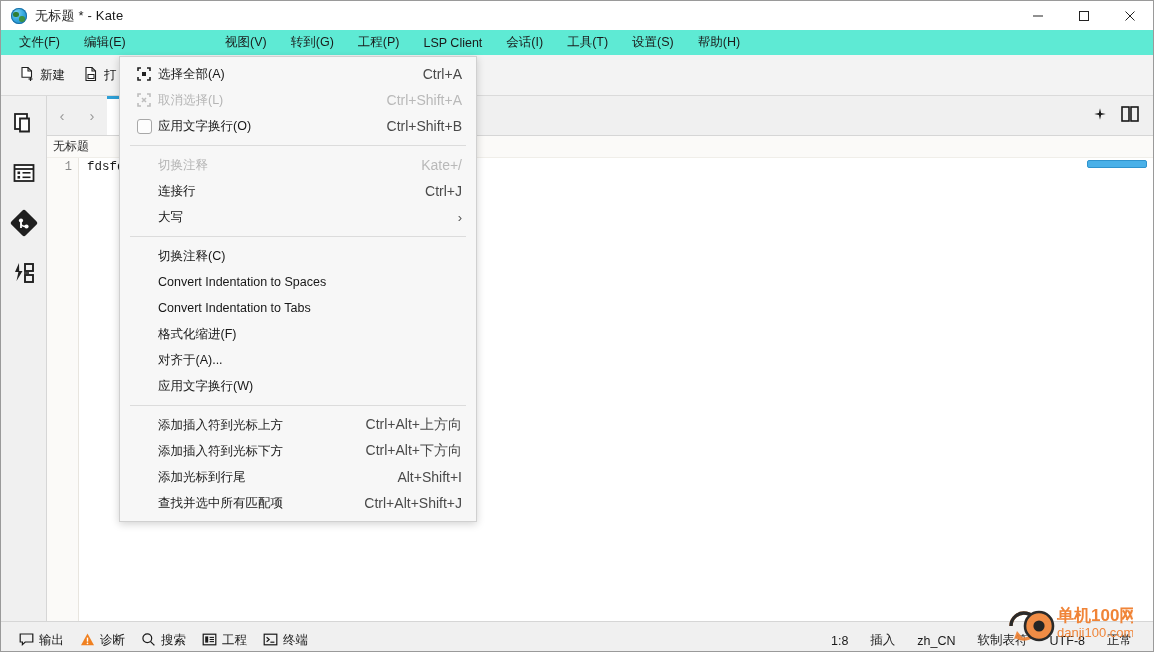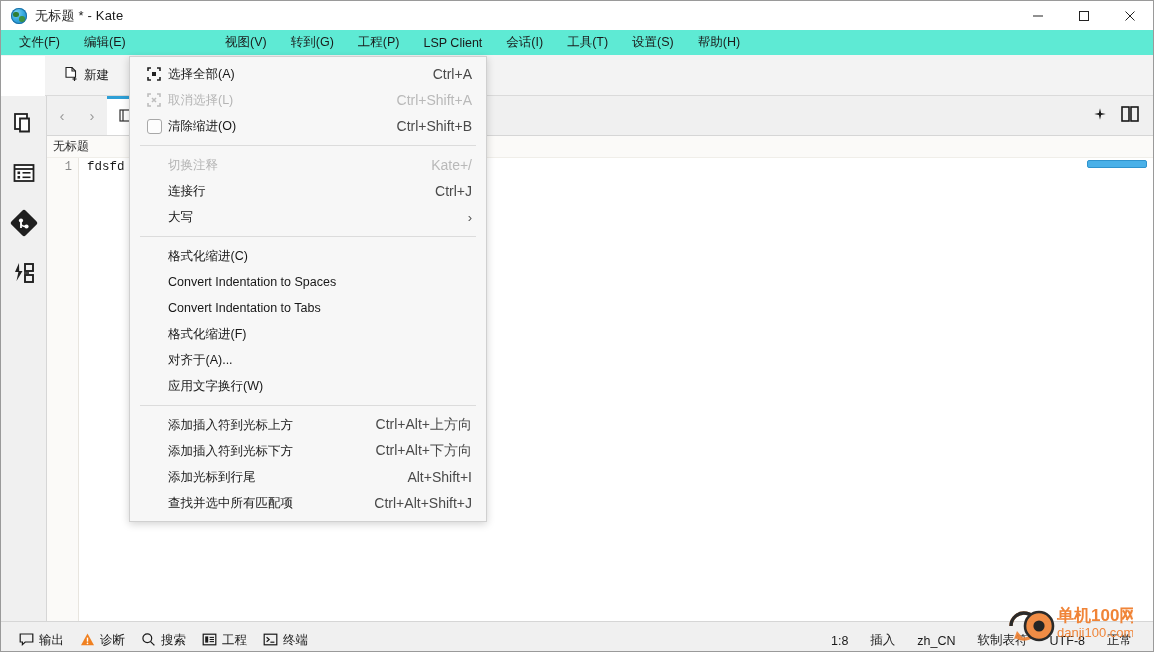--- a/index.html
+++ b/index.html
@@ -66,21 +66,20 @@
   .menu-item.active { background: #2e9fd6; color: #ffffff; margin-top: 31px; }
 
   
   .toolbar {
     height: 40px; flex: 0 0 40px;
     background: #f3f3f3;
     display: flex; align-items: center;
     padding-left: 10px;
     gap: 2px;
     border-bottom: 1px solid #dadada;
-    margin-left: 44px;
   }
   .tool-btn {
     display: flex; align-items: center; gap: 5px;
     padding: 4px 8px; font-size: 12.5px; color: #1a1a1a;
     white-space: nowrap;
   }
 
   
   .bodyrow { flex: 1 1 auto; display: flex; min-height: 0; background: #f3f3f3; }
 
@@ -173,21 +172,21 @@
     padding: 0 8px; font-size: 12.5px; color: #1a1a1a;
     white-space: nowrap;
     margin-top: 8px;
   }
   .status-right { margin-left: auto; display: flex; align-items: center; }
   .status-right .status-item { padding: 0 11px; }
 
   
   .dropdown {
     position: absolute;
-    left: 128px; top: 55px;
+    left: 118px; top: 55px;
     width: 358px;
     background: #f7f7f7;
     border: 1px solid #d0d0d0;
     box-shadow: 0 2px 8px rgba(0,0,0,.18);
     padding: 4px 0 5px 0;
     z-index: 50;
   }
   .mi {
     display: flex; align-items: center;
     height: 26px;
@@ -450,21 +449,21 @@
         </svg>
       </span>
       <span class="lbl">取消选择(L)</span>
       <span class="acc">Ctrl+Shift+A</span>
     </div>
 
     <div class="mi">
       <span class="ic">
           <span class="chk"></span>
         </span>
-      <span class="lbl">清除缩进(O)</span>
+      <span class="lbl">应用文字换行(O)</span>
       <span class="acc">Ctrl+Shift+B</span>
     </div>
 
     <div class="mi-sep"></div>
 
     <div class="mi disabled">
       <span class="ic"></span>
       <span class="lbl">切换注释</span>
       <span class="acc">Kate+/</span>
     </div>
@@ -478,21 +477,21 @@
     <div class="mi">
       <span class="ic"></span>
       <span class="lbl">大写</span>
       <span class="arrow">›</span>
     </div>
 
     <div class="mi-sep"></div>
 
     <div class="mi">
       <span class="ic"></span>
-      <span class="lbl">格式化缩进(C)</span>
+      <span class="lbl">切换注释(C)</span>
       <span class="acc"></span>
     </div>
     <div class="mi">
       <span class="ic"></span>
       <span class="lbl">Convert Indentation to Spaces</span>
       <span class="acc"></span>
     </div>
     <div class="mi">
       <span class="ic"></span>
       <span class="lbl">Convert Indentation to Tabs</span>

